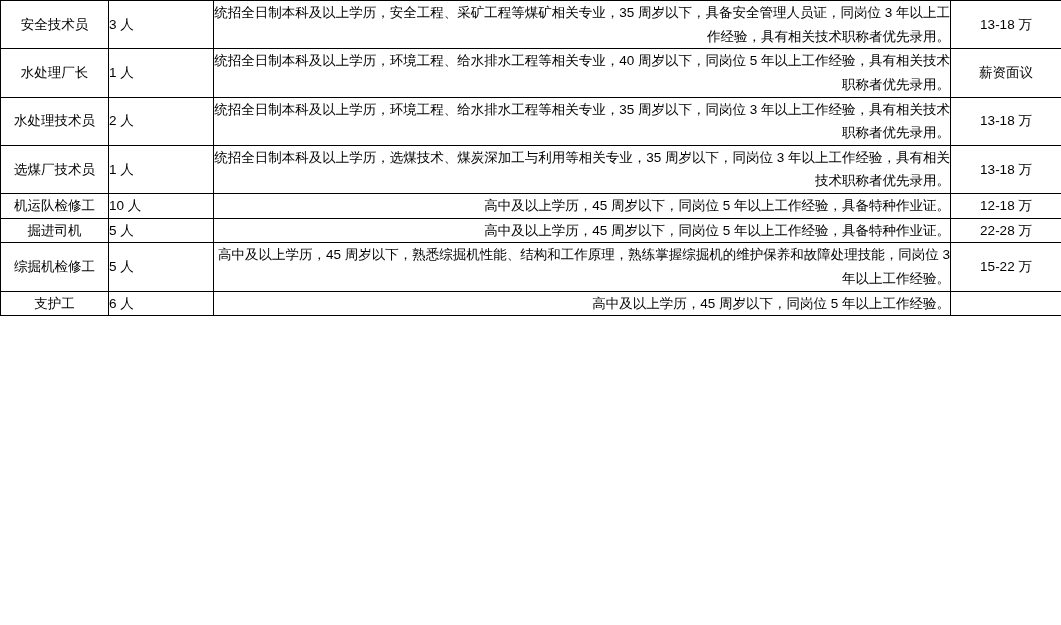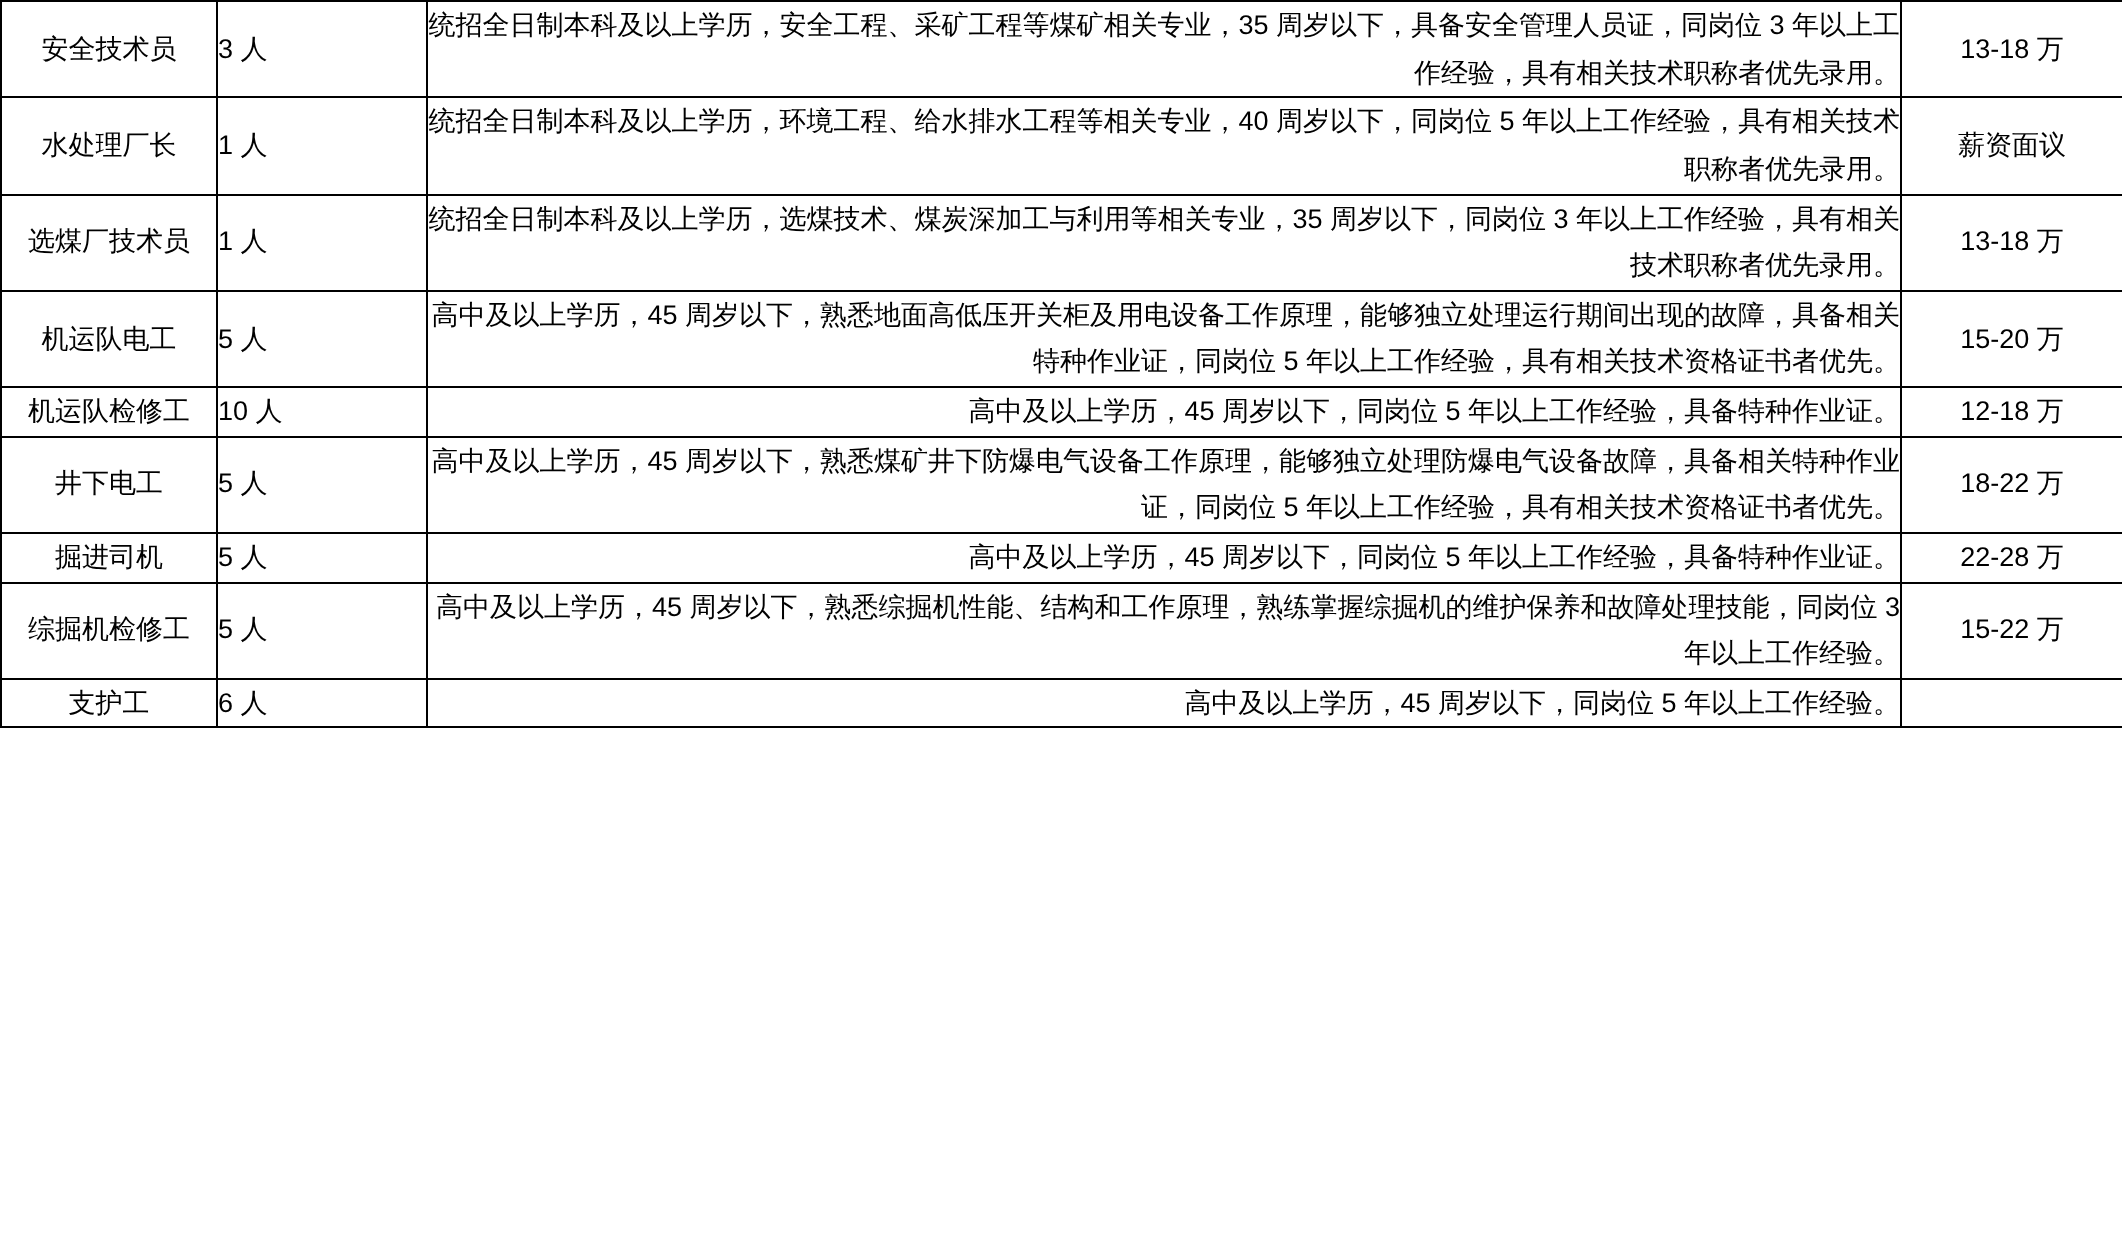--- a/index.html
+++ b/index.html
@@ -71,50 +71,42 @@
     </tr>
     <tr>
       <td class="col-position">水处理厂长</td>
       <td class="col-count">1 人</td>
       <td class="col-requirements">
           <span class="req-text">统招全日制本科及以上学历，环境工程、给水排水工程等相关专业，40 周岁以下，同岗位 5 年以上工作经验，具有相关技术职称者优先录用。</span>
         </td>
       <td class="col-salary">薪资面议</td>
     </tr>
     <tr>
+      <td class="col-position">水处理技术员</td>
+      <td class="col-count">2 人</td>
+      <td class="col-requirements">
+          <span class="req-text">统招全日制本科及以上学历，环境工程、给水排水工程等相关专业，35 周岁以下，同岗位 3 年以上工作经验，具有相关技术职称者优先录用。</span>
+        </td>
+      <td class="col-salary">13-18 万</td>
+    </tr>
+    <tr>
       <td class="col-position">选煤厂技术员</td>
       <td class="col-count">1 人</td>
       <td class="col-requirements">
           <span class="req-text">统招全日制本科及以上学历，选煤技术、煤炭深加工与利用等相关专业，35 周岁以下，同岗位 3 年以上工作经验，具有相关技术职称者优先录用。</span>
         </td>
       <td class="col-salary">13-18 万</td>
     </tr>
     <tr>
-      <td class="col-position">机运队电工</td>
-      <td class="col-count">5 人</td>
-      <td class="col-requirements">
-          <span class="req-text">高中及以上学历，45 周岁以下，熟悉地面高低压开关柜及用电设备工作原理，能够独立处理运行期间出现的故障，具备相关特种作业证，同岗位 5 年以上工作经验，具有相关技术资格证书者优先。</span>
-        </td>
-      <td class="col-salary">15-20 万</td>
-    </tr>
-    <tr>
       <td class="col-position">机运队检修工</td>
       <td class="col-count">10 人</td>
       <td class="col-requirements">
           <span class="req-text">高中及以上学历，45 周岁以下，同岗位 5 年以上工作经验，具备特种作业证。</span>
         </td>
       <td class="col-salary">12-18 万</td>
-    </tr>
-    <tr>
-      <td class="col-position">井下电工</td>
-      <td class="col-count">5 人</td>
-      <td class="col-requirements">
-          <span class="req-text">高中及以上学历，45 周岁以下，熟悉煤矿井下防爆电气设备工作原理，能够独立处理防爆电气设备故障，具备相关特种作业证，同岗位 5 年以上工作经验，具有相关技术资格证书者优先。</span>
-        </td>
-      <td class="col-salary">18-22 万</td>
     </tr>
     <tr>
       <td class="col-position">掘进司机</td>
       <td class="col-count">5 人</td>
       <td class="col-requirements">
           <span class="req-text">高中及以上学历，45 周岁以下，同岗位 5 年以上工作经验，具备特种作业证。</span>
         </td>
       <td class="col-salary">22-28 万</td>
     </tr>
     <tr>

